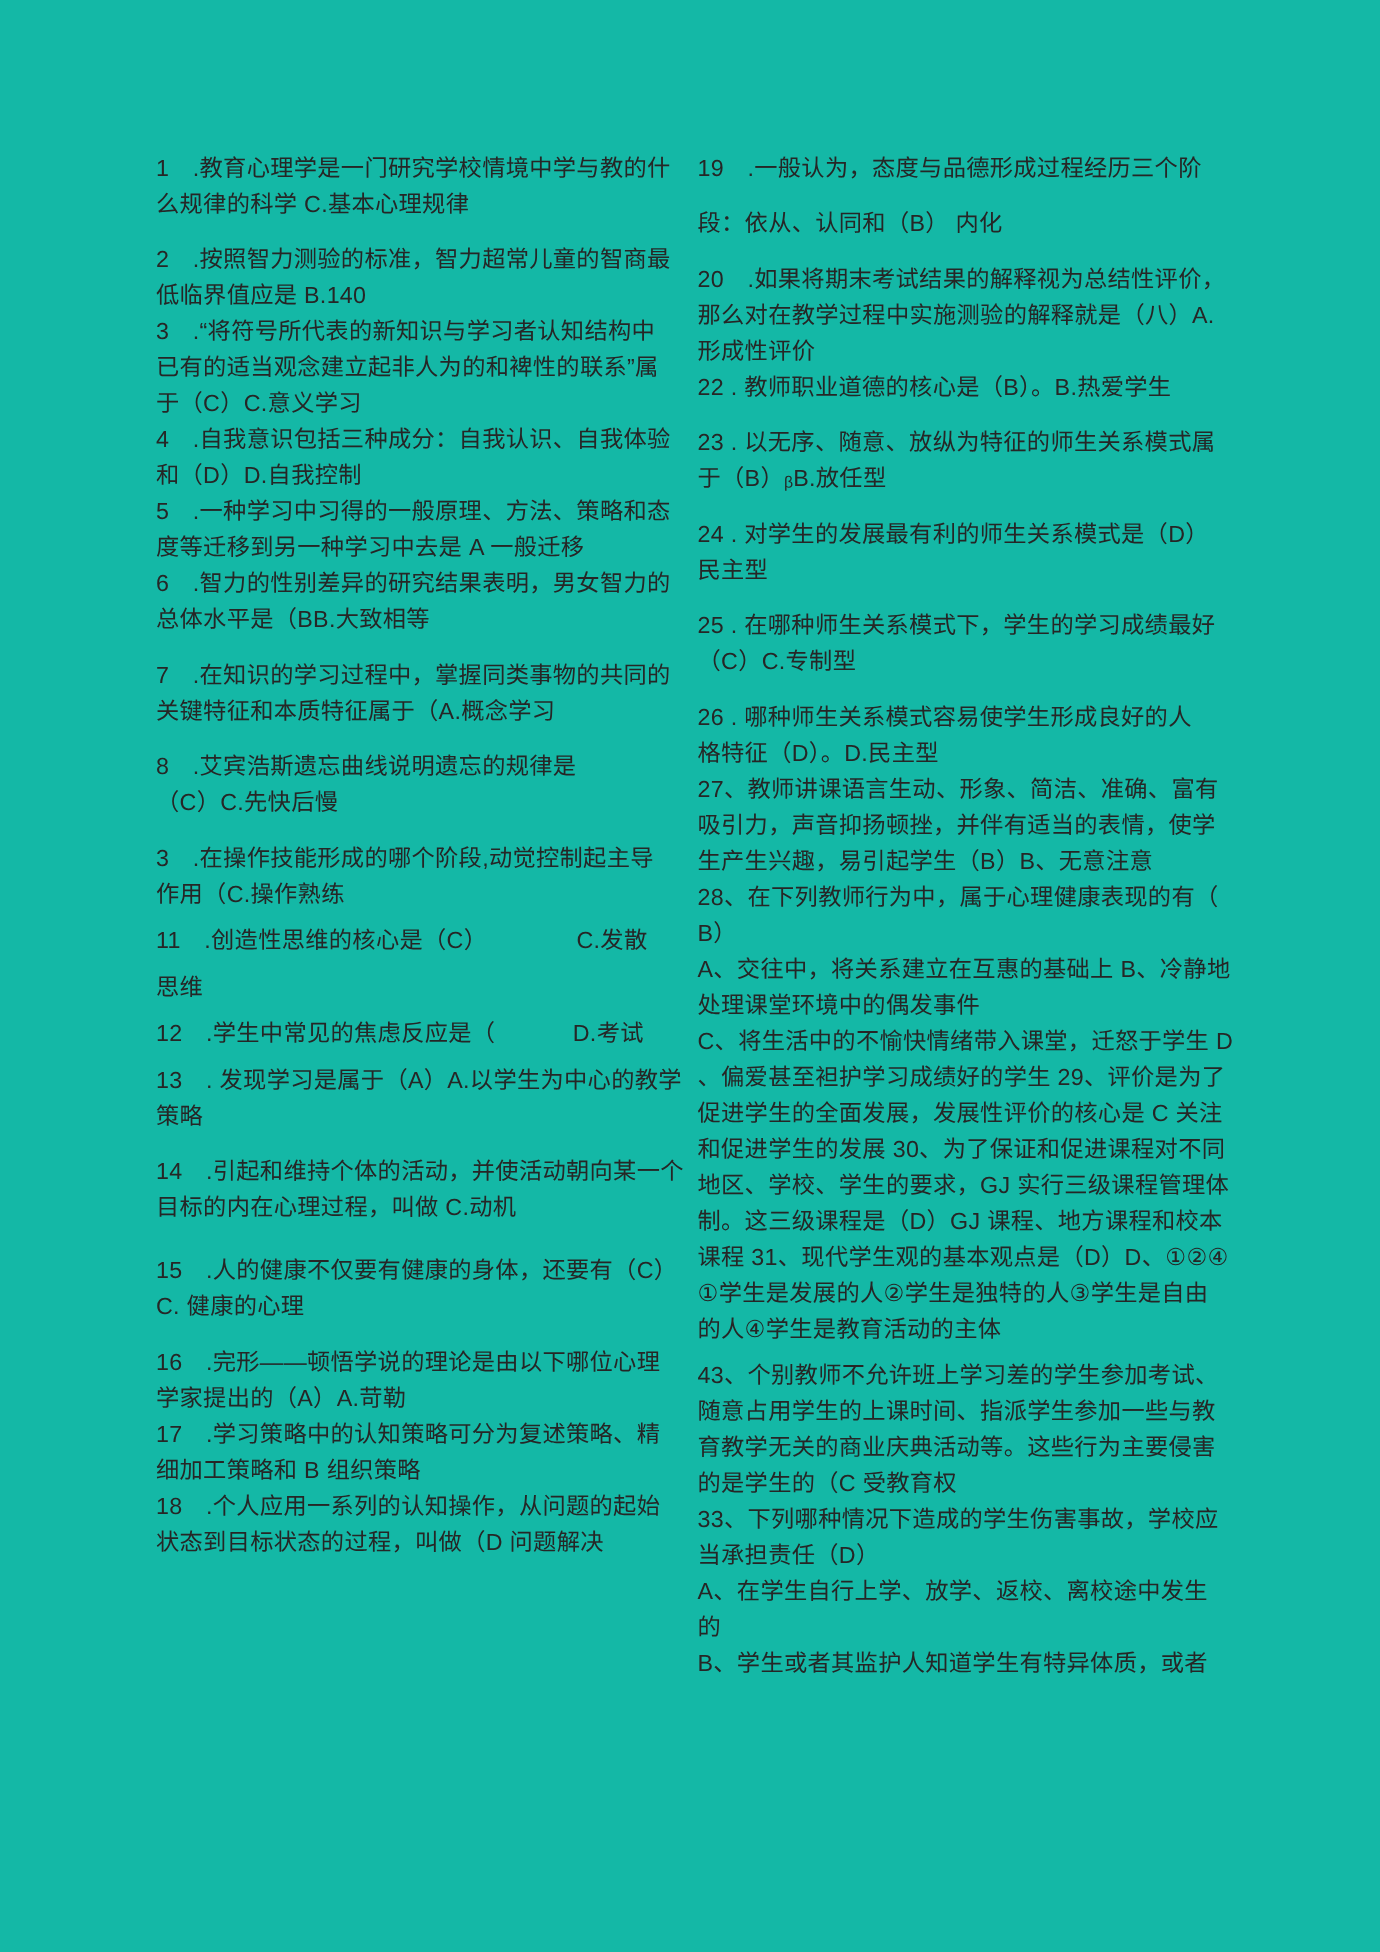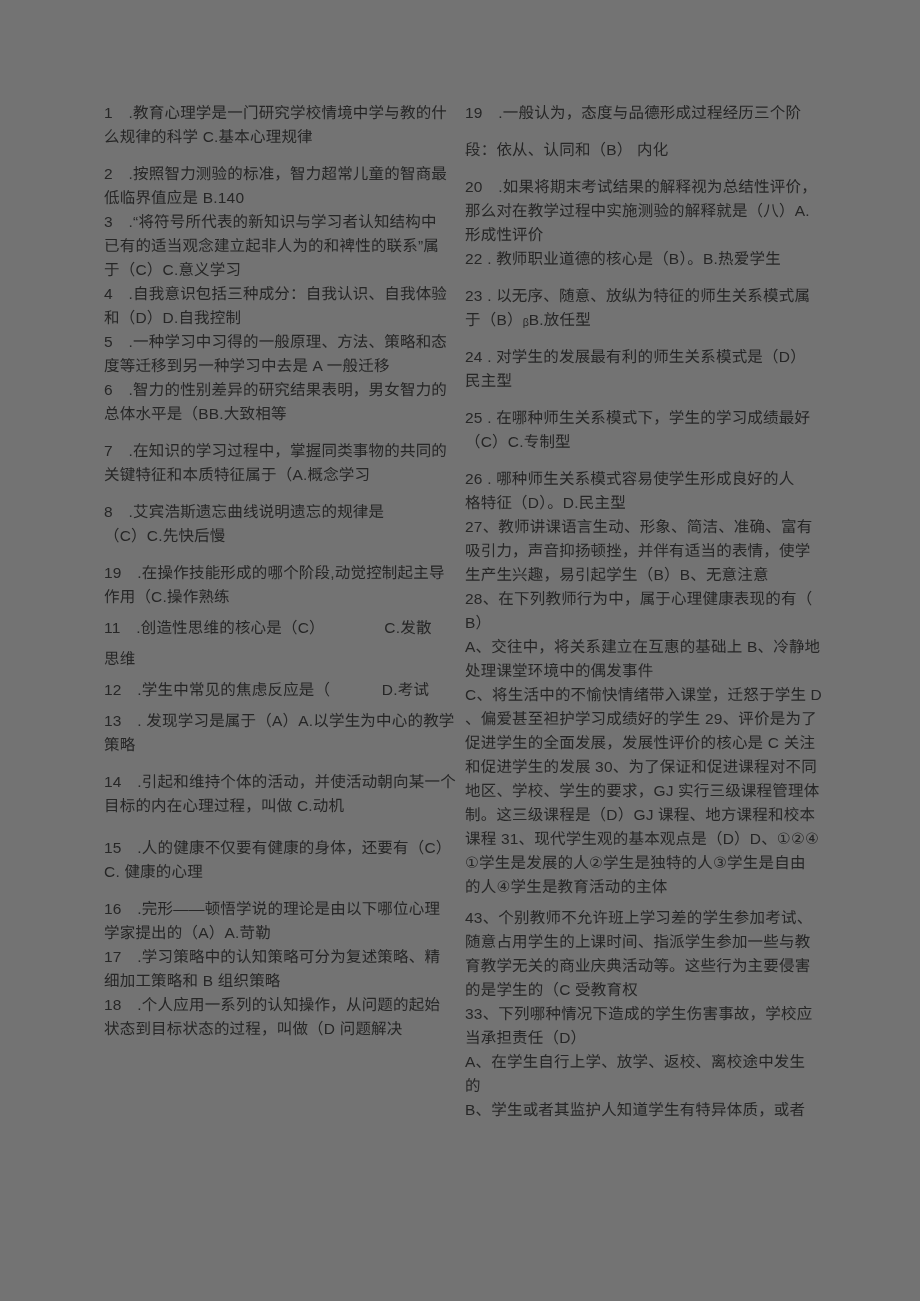--- a/index.html
+++ b/index.html
@@ -10,21 +10,21 @@
     width: 920px;
     height: 1301px;
     position: relative;
     background: #ffffff;
     font-family: "Liberation Sans", "DejaVu Sans", sans-serif;
     overflow: hidden;
   }
   .page {
     position: absolute;
     inset: 0;
-    background: #737373;
+    background: #14b8a6;
   }
   .column {
     position: absolute;
     top: 101px;
     width: 382px;
     font-size: 15.5px;
     line-height: 24px;
     letter-spacing: 0.2px;
     color: #262626;
     text-align: left;
@@ -54,21 +54,21 @@
       <div class="para">4　.自我意识包括三种成分：自我认识、自我体验
 和（D）D.自我控制</div>
       <div class="para">5　.一种学习中习得的一般原理、方法、策略和态
 度等迁移到另一种学习中去是 A 一般迁移</div>
       <div class="para gap-md">6　.智力的性别差异的研究结果表明，男女智力的
 总体水平是（BB.大致相等</div>
       <div class="para gap-md">7　.在知识的学习过程中，掌握同类事物的共同的
 关键特征和本质特征属于（A.概念学习</div>
       <div class="para gap-md">8　.艾宾浩斯遗忘曲线说明遗忘的规律是
  （C）C.先快后慢</div>
-      <div class="para gap-sm">19　.在操作技能形成的哪个阶段,动觉控制起主导
+      <div class="para gap-sm">3　.在操作技能形成的哪个阶段,动觉控制起主导
 作用（C.操作熟练</div>
       <div class="para gap-sm">11　.创造性思维的核心是（C）　　　　 C.发散</div>
       <div class="para gap-sm">思维</div>
       <div class="para gap-sm">12　.学生中常见的焦虑反应是（　　 　D.考试</div>
       <div class="para gap-md">13　. 发现学习是属于（A）A.以学生为中心的教学
 策略</div>
       <div class="para gap-lg">14　.引起和维持个体的活动，并使活动朝向某一个
 目标的内在心理过程，叫做 C.动机</div>
       <div class="para gap-md">15　.人的健康不仅要有健康的身体，还要有（C）
 C. 健康的心理</div>

